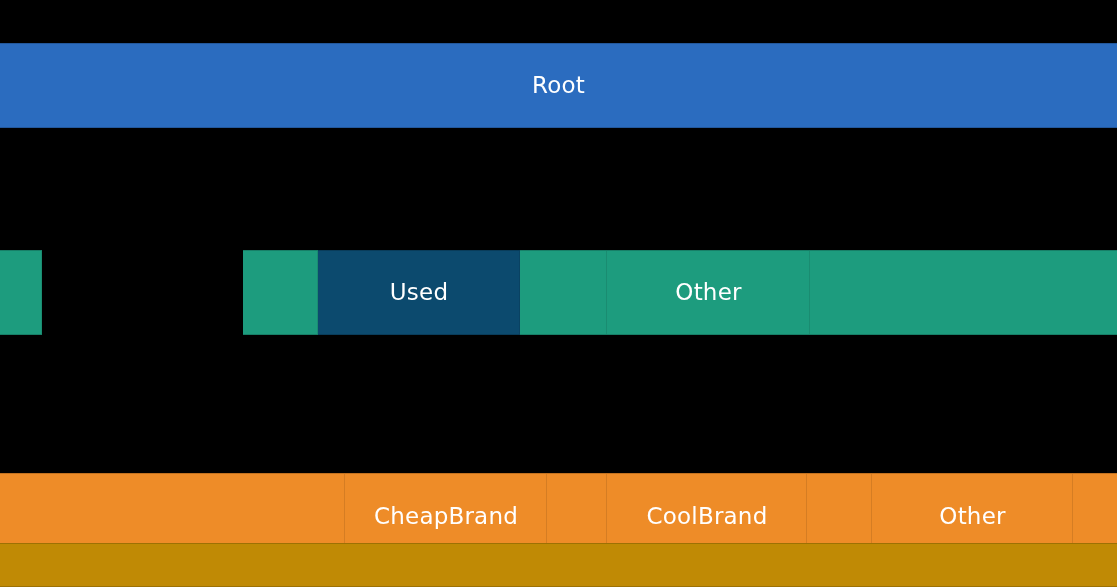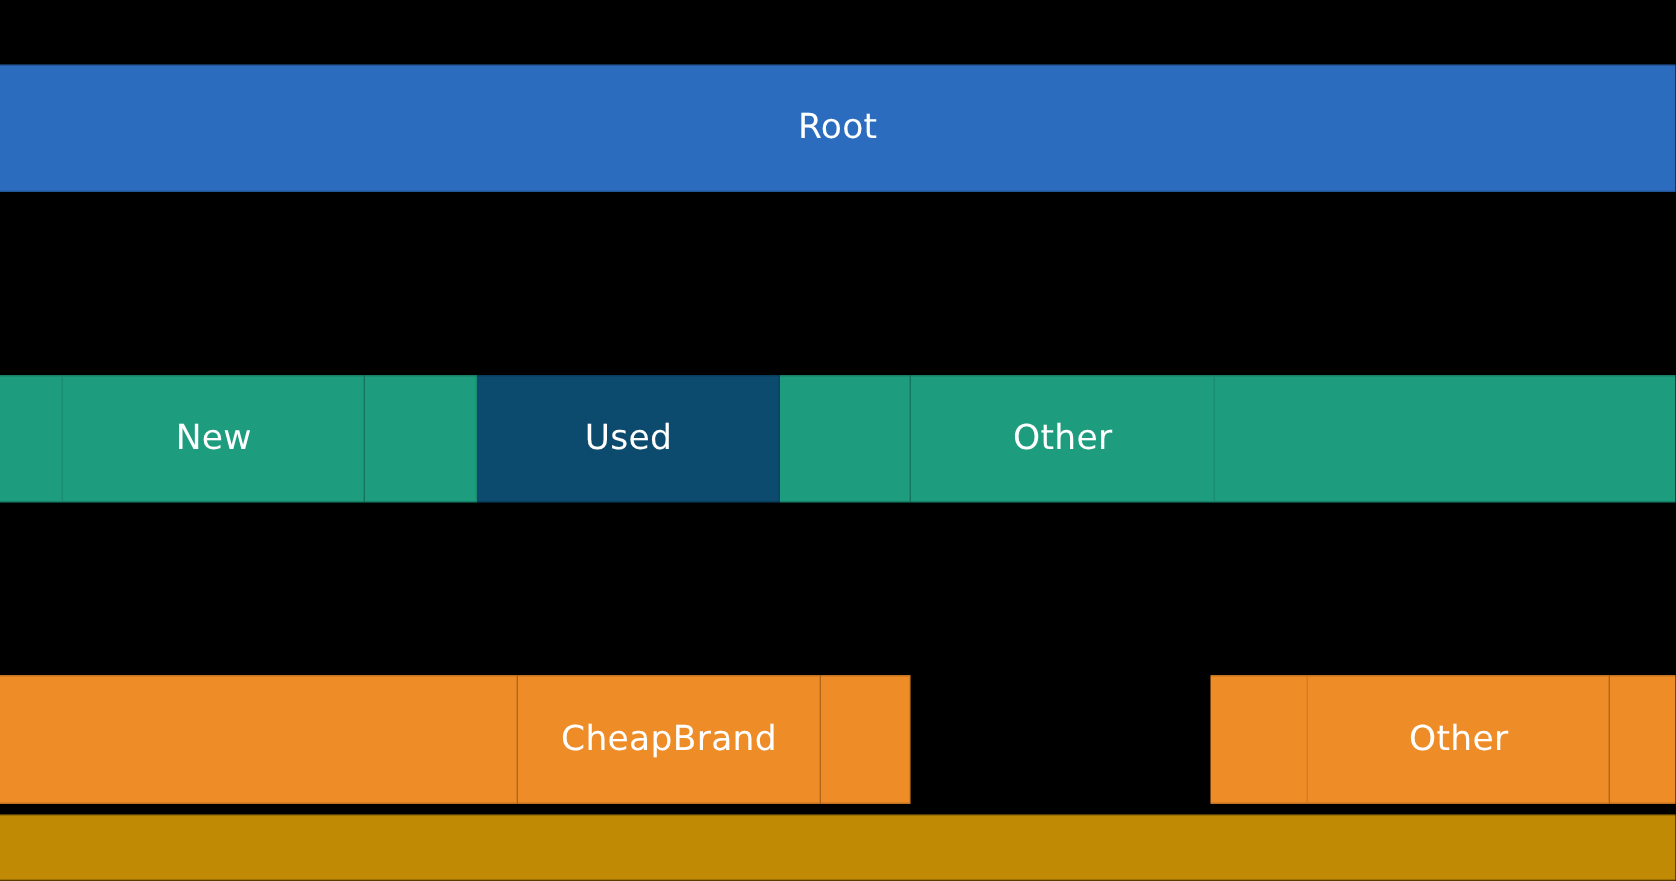--- a/index.html
+++ b/index.html
@@ -63,39 +63,39 @@
 <body>
 
 <div id="chart-canvas" style="background: rgb(0, 0, 0);">
     <div class="level-row" style="top: 43px; height: 85px;">
       <div class="node edge-hair no-sep" style="left: 0px; width: 1117px; background: rgb(43, 108, 191);">
         <span class="node-label">Root</span>
       </div>
     </div>
     <div class="level-row" style="top: 250px; height: 85px;">
       <div class="node edge-hair" style="left: 0px; width: 42px; background: rgb(29, 156, 126);"></div>
-      <div class="node edge-hair" style="left: 42px; width: 201px; background: rgb(29, 156, 126);">
-        <span class="node-label">New</span>
-      </div>
       <div class="node edge-hair" style="left: 243px; width: 75px; background: rgb(29, 156, 126);"></div>
       <div class="node edge-hair" style="left: 318px; width: 202px; background: #0c4a6e;">
         <span class="node-label">Used</span>
       </div>
       <div class="node edge-hair" style="left: 520px; width: 87px; background: rgb(29, 156, 126);"></div>
       <div class="node edge-hair" style="left: 607px; width: 203px; background: rgb(29, 156, 126);">
         <span class="node-label">Other</span>
       </div>
       <div class="node edge-hair no-sep" style="left: 810px; width: 307px; background: rgb(29, 156, 126);"></div>
     </div>
-    <div class="level-row" style="top: 450px; height: 86px;">
+    <div class="level-row" style="top: 473px; height: 86px;">
       <div class="node edge-hair" style="left: 0px; width: 345px; background: rgb(238, 140, 40);"></div>
       <div class="node edge-hair" style="left: 345px; width: 202px; background: rgb(238, 140, 40);">
         <span class="node-label">CheapBrand</span>
       </div>
       <div class="node edge-hair" style="left: 547px; width: 60px; background: rgb(238, 140, 40);"></div>
+      <div class="node edge-hair" style="left: 607px; width: 200px; background: rgb(238, 140, 40);">
+        <span class="node-label">CoolBrand</span>
+      </div>
       <div class="node edge-hair" style="left: 807px; width: 65px; background: rgb(238, 140, 40);"></div>
       <div class="node edge-hair" style="left: 872px; width: 201px; background: rgb(238, 140, 40);">
         <span class="node-label">Other</span>
       </div>
       <div class="node edge-hair no-sep" style="left: 1073px; width: 44px; background: rgb(238, 140, 40);"></div>
     </div>
     <div class="level-row" style="top: 543px; height: 44px;">
       <div class="node edge-hair no-sep" style="left: 0px; width: 1117px; background: rgb(192, 138, 5);"></div>
     </div>
   </div>

